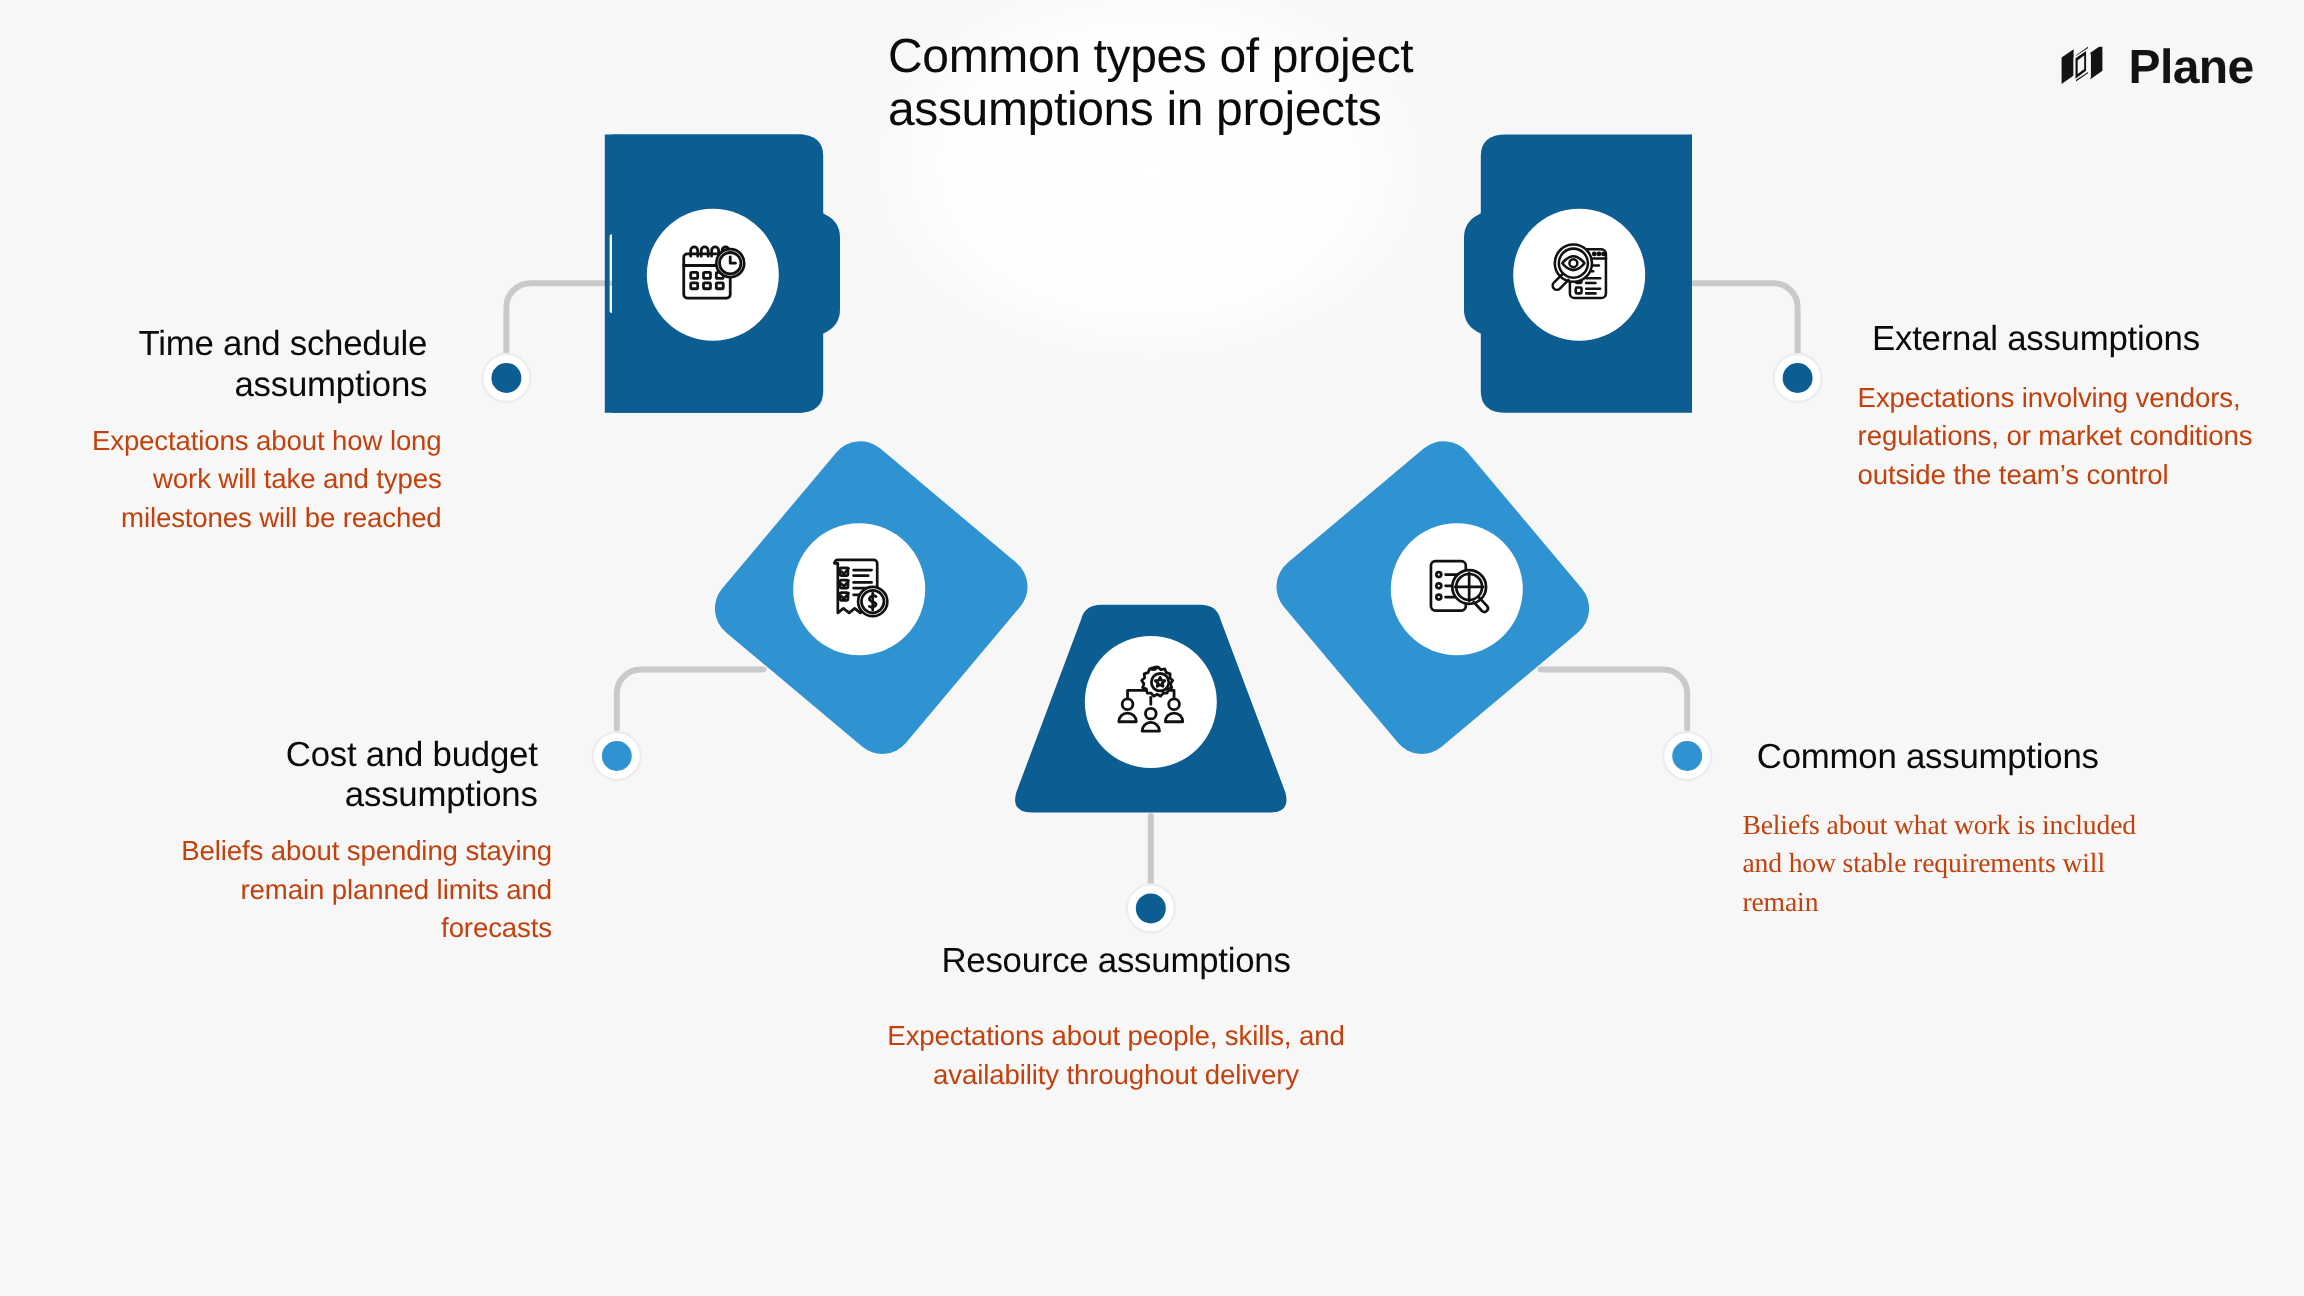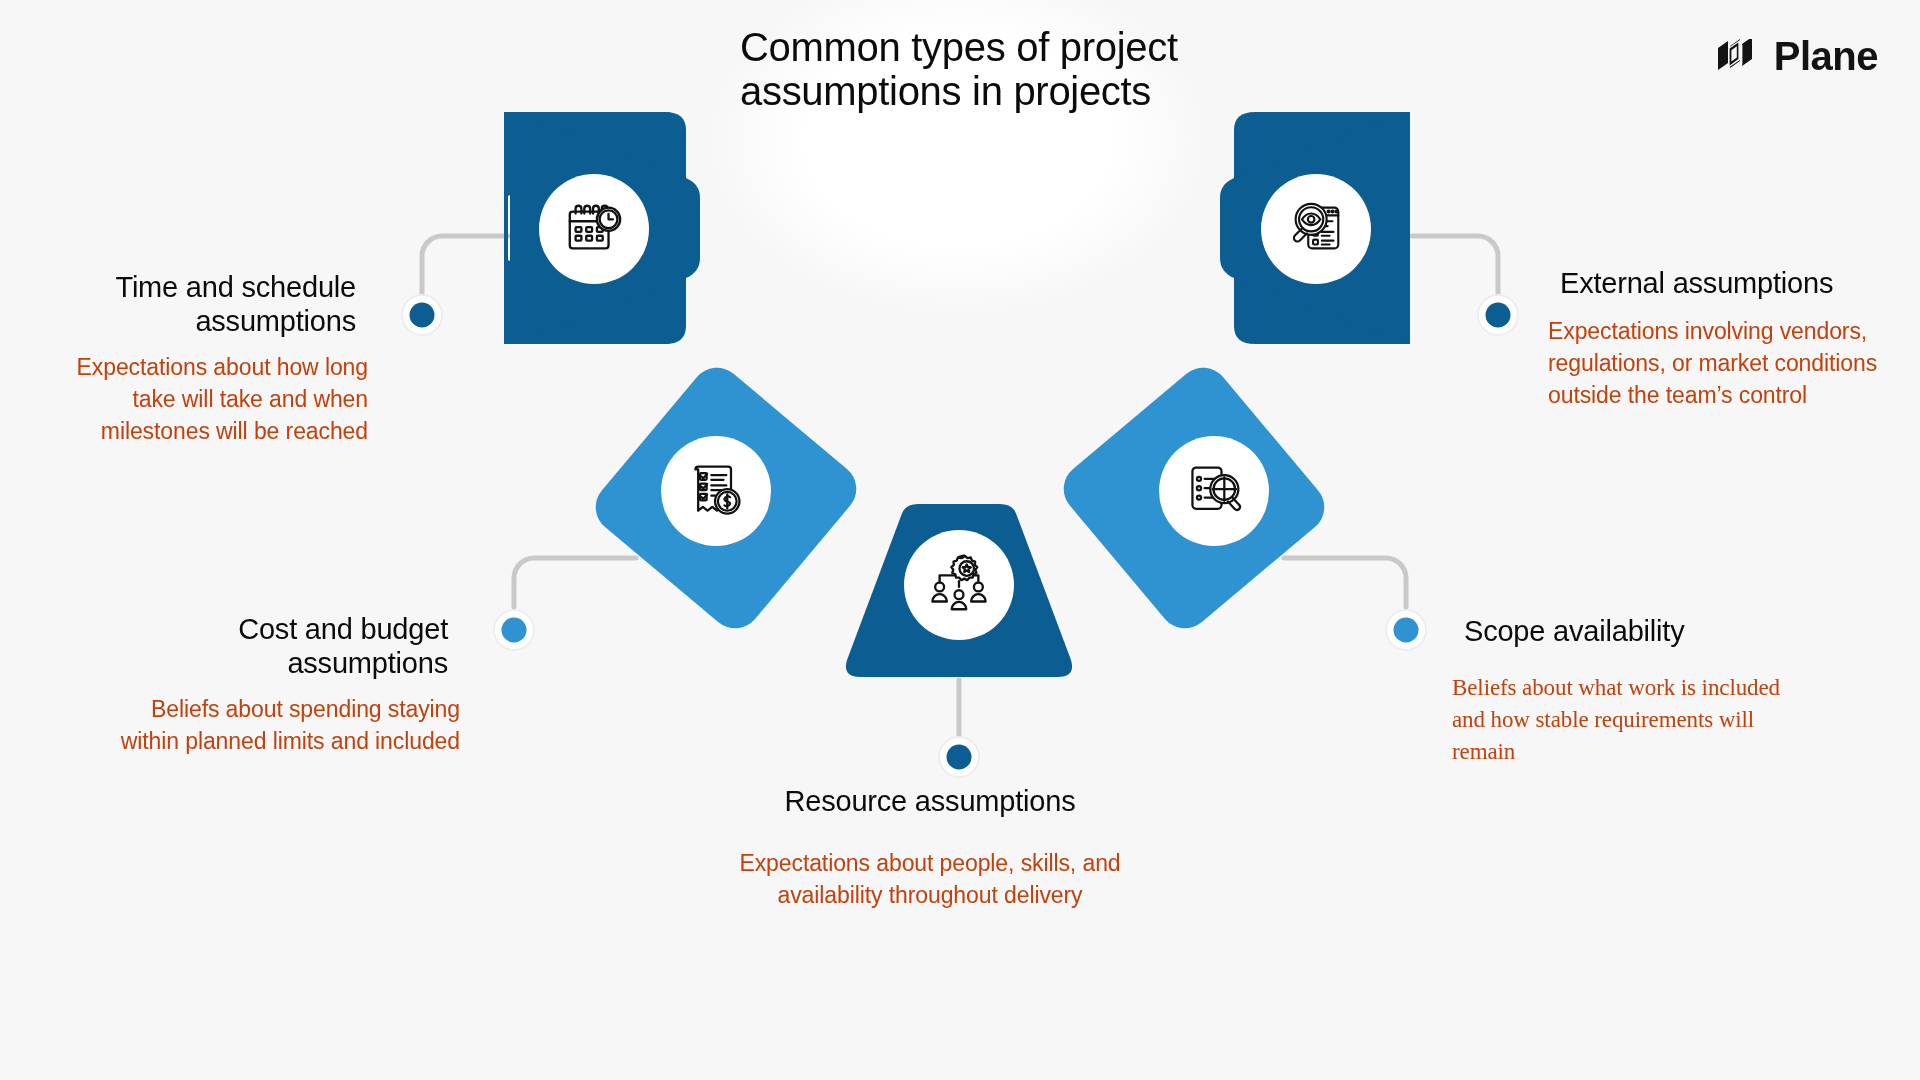--- a/index.html
+++ b/index.html
@@ -281,35 +281,35 @@
       <path d="M26 7.4 L34.6 1.4 V18 L26 24.6 Z" fill="#131313"></path>
       <path d="M24.4 7.2 L26.4 5.8 V25.6 L24.4 27 Z" fill="#f7f7f7"></path>
     </svg>
     <span class="logo-word">Plane</span>
   </div>
 
   <div id="title">Common types of project assumptions in projects</div>
 
   <div class="node-text align-right" id="text-time">
     <p class="node-title">Time and schedule assumptions</p>
-    <p class="node-desc">Expectations about how long take will take and when milestones will be reached</p>
+    <p class="node-desc">Expectations about how long work will take and types milestones will be reached</p>
   </div>
 
   <div class="node-text align-right" id="text-cost">
     <p class="node-title">Cost and budget assumptions</p>
-    <p class="node-desc">Beliefs about spending staying within planned limits and included</p>
+    <p class="node-desc">Beliefs about spending staying remain planned limits and forecasts</p>
   </div>
 
   <div class="node-text align-center" id="text-resource">
     <p class="node-title">Resource assumptions</p>
     <p class="node-desc">Expectations about people, skills, and availability throughout delivery</p>
   </div>
 
   <div class="node-text align-left" id="text-scope">
-    <p class="node-title">Scope availability</p>
+    <p class="node-title">Common assumptions</p>
     <p class="node-desc">Beliefs about what work is included and how stable requirements will remain</p>
   </div>
 
   <div class="node-text align-left" id="text-external">
     <p class="node-title">External assumptions</p>
     <p class="node-desc">Expectations involving vendors, regulations, or market conditions outside the team’s control</p>
   </div>
 
 </div>
 

